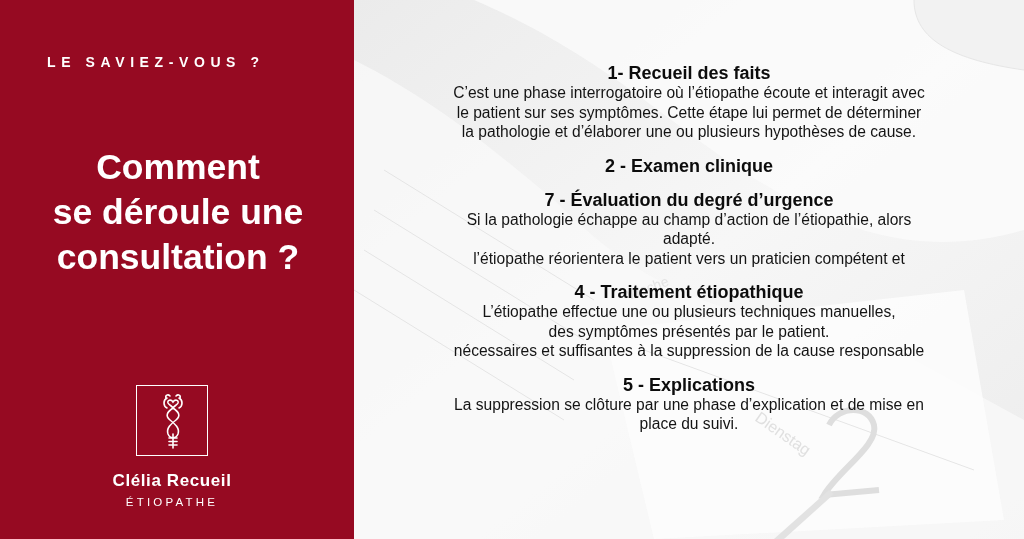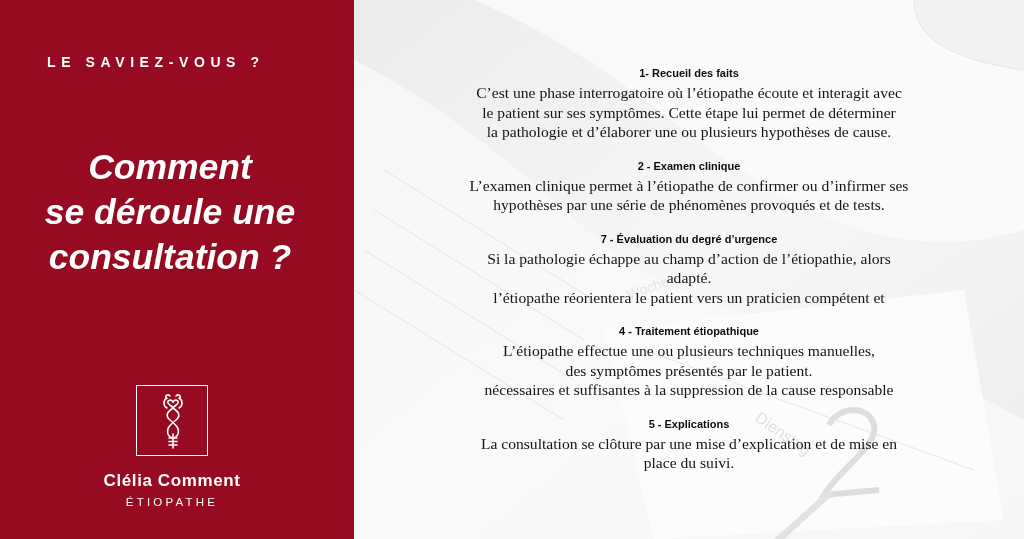--- a/index.html
+++ b/index.html
@@ -15,23 +15,23 @@
       background: #960a22;
       color: #ffffff;
     }
     .kicker {
       position: absolute; left: 47px; top: 54px;
       font-size: 14px; font-weight: bold;
       letter-spacing: 5.6px;
       white-space: nowrap;
     }
     .headline {
-      position: absolute; left: 0; top: 145px; width: 340px;
+      position: absolute; left: 8px; top: 145px; width: 340px;
       text-align: center;
-      font-size: 35.5px; font-weight: bold; line-height: 45px; font-style: italic;
+      font-size: 35.5px; font-weight: bold; line-height: 45px;
     }
     .headline span { display: block; }
     .logo-box {
       position: absolute; left: 136px; top: 385px;
       width: 72px; height: 71px;
       border: 1.5px solid #ffffff;
     }
     .logo-box svg { position: absolute; left: 0; top: 0; }
     .brand-name {
       position: absolute; left: 0; top: 471px; width: 344px;
@@ -51,27 +51,27 @@
       background: linear-gradient(180deg, #f6f6f6 0%, #f2f2f2 50%, #f6f6f6 100%);
     }
     .bg-photo { position: absolute; left: 0; top: 0; width: 670px; height: 539px; }
 
     .steps {
       position: absolute; left: 0; top: 63px; width: 670px;
       text-align: center; color: #111111;
     }
     .step { margin-bottom: 14px; }
     .step-title {
-      font-size: 11px; font-weight: bold; line-height: 20px;
+      font-size: 18px; font-weight: bold; line-height: 20px;
       color: #0c0c0c;
     }
     .step-text {
       font-size: 15.6px; line-height: 19.5px;
       color: #141414;
-      width: 560px; margin: 0 auto; font-family: Liberation Serif, serif;
+      width: 560px; margin: 0 auto;
     }
     .step-text span { display: block; }
   </style>
 </head>
 <body>
 
 <div class="left-panel">
   <div class="kicker">LE SAVIEZ-VOUS ?</div>
 
   <div class="headline">
@@ -91,21 +91,21 @@
 
       <path d="M36 22 c-6 4 -8 8 -3 12 c5 4 10 8 8 14 c-2 5 -8 5 -10 0 c-2 -6 3 -10 8 -14 c5 -4 3 -8 -3 -12"></path>
 
       <line x1="36" y1="48" x2="36" y2="62"></line>
       <line x1="32" y1="52" x2="40" y2="52"></line>
       <line x1="32" y1="55.5" x2="40" y2="55.5"></line>
       <line x1="32" y1="59" x2="40" y2="59"></line>
     </svg>
   </div>
 
-  <div class="brand-name">Clélia Comment</div>
+  <div class="brand-name">Clélia Recueil</div>
   <div class="brand-role">ÉTIOPATHE</div>
 </div>
 
 <div class="right-panel">
   <svg class="bg-photo" width="670" height="539" viewBox="0 0 670 539">
     <defs>
       <linearGradient id="shade" x1="0" y1="0" x2="1" y2="1">
         <stop offset="0" stop-color="#ebebeb"></stop>
         <stop offset="0.5" stop-color="#f7f7f7"></stop>
         <stop offset="1" stop-color="#ececec"></stop>
@@ -141,42 +141,38 @@
     <div class="step">
       <div class="step-title">1- Recueil des faits</div>
       <div class="step-text">
         <span>C’est une phase interrogatoire où l’étiopathe écoute et interagit avec</span>
         <span>le patient sur ses symptômes. Cette étape lui permet de déterminer</span>
         <span>la pathologie et d’élaborer une ou plusieurs hypothèses de cause.</span>
       </div>
     </div>
     <div class="step">
       <div class="step-title">2 - Examen clinique</div>
-      <div class="step-text">
-        <span>L’examen clinique permet à l’étiopathe de confirmer ou d’infirmer ses</span>
-        <span>hypothèses par une série de phénomènes provoqués et de tests.</span>
-      </div>
     </div>
     <div class="step">
       <div class="step-title">7 - Évaluation du degré d’urgence</div>
       <div class="step-text">
         <span>Si la pathologie échappe au champ d’action de l’étiopathie, alors</span>
         <span>adapté.</span>
         <span>l’étiopathe réorientera le patient vers un praticien compétent et</span>
       </div>
     </div>
     <div class="step">
       <div class="step-title">4 - Traitement étiopathique</div>
       <div class="step-text">
         <span>L’étiopathe effectue une ou plusieurs techniques manuelles,</span>
         <span>des symptômes présentés par le patient.</span>
         <span>nécessaires et suffisantes à la suppression de la cause responsable</span>
       </div>
     </div>
     <div class="step">
       <div class="step-title">5 - Explications</div>
       <div class="step-text">
-        <span>La consultation se clôture par une mise d’explication et de mise en</span>
+        <span>La suppression se clôture par une phase d’explication et de mise en</span>
         <span>place du suivi.</span>
       </div>
     </div>
   </div>
 </div>
 
 </body></html>

